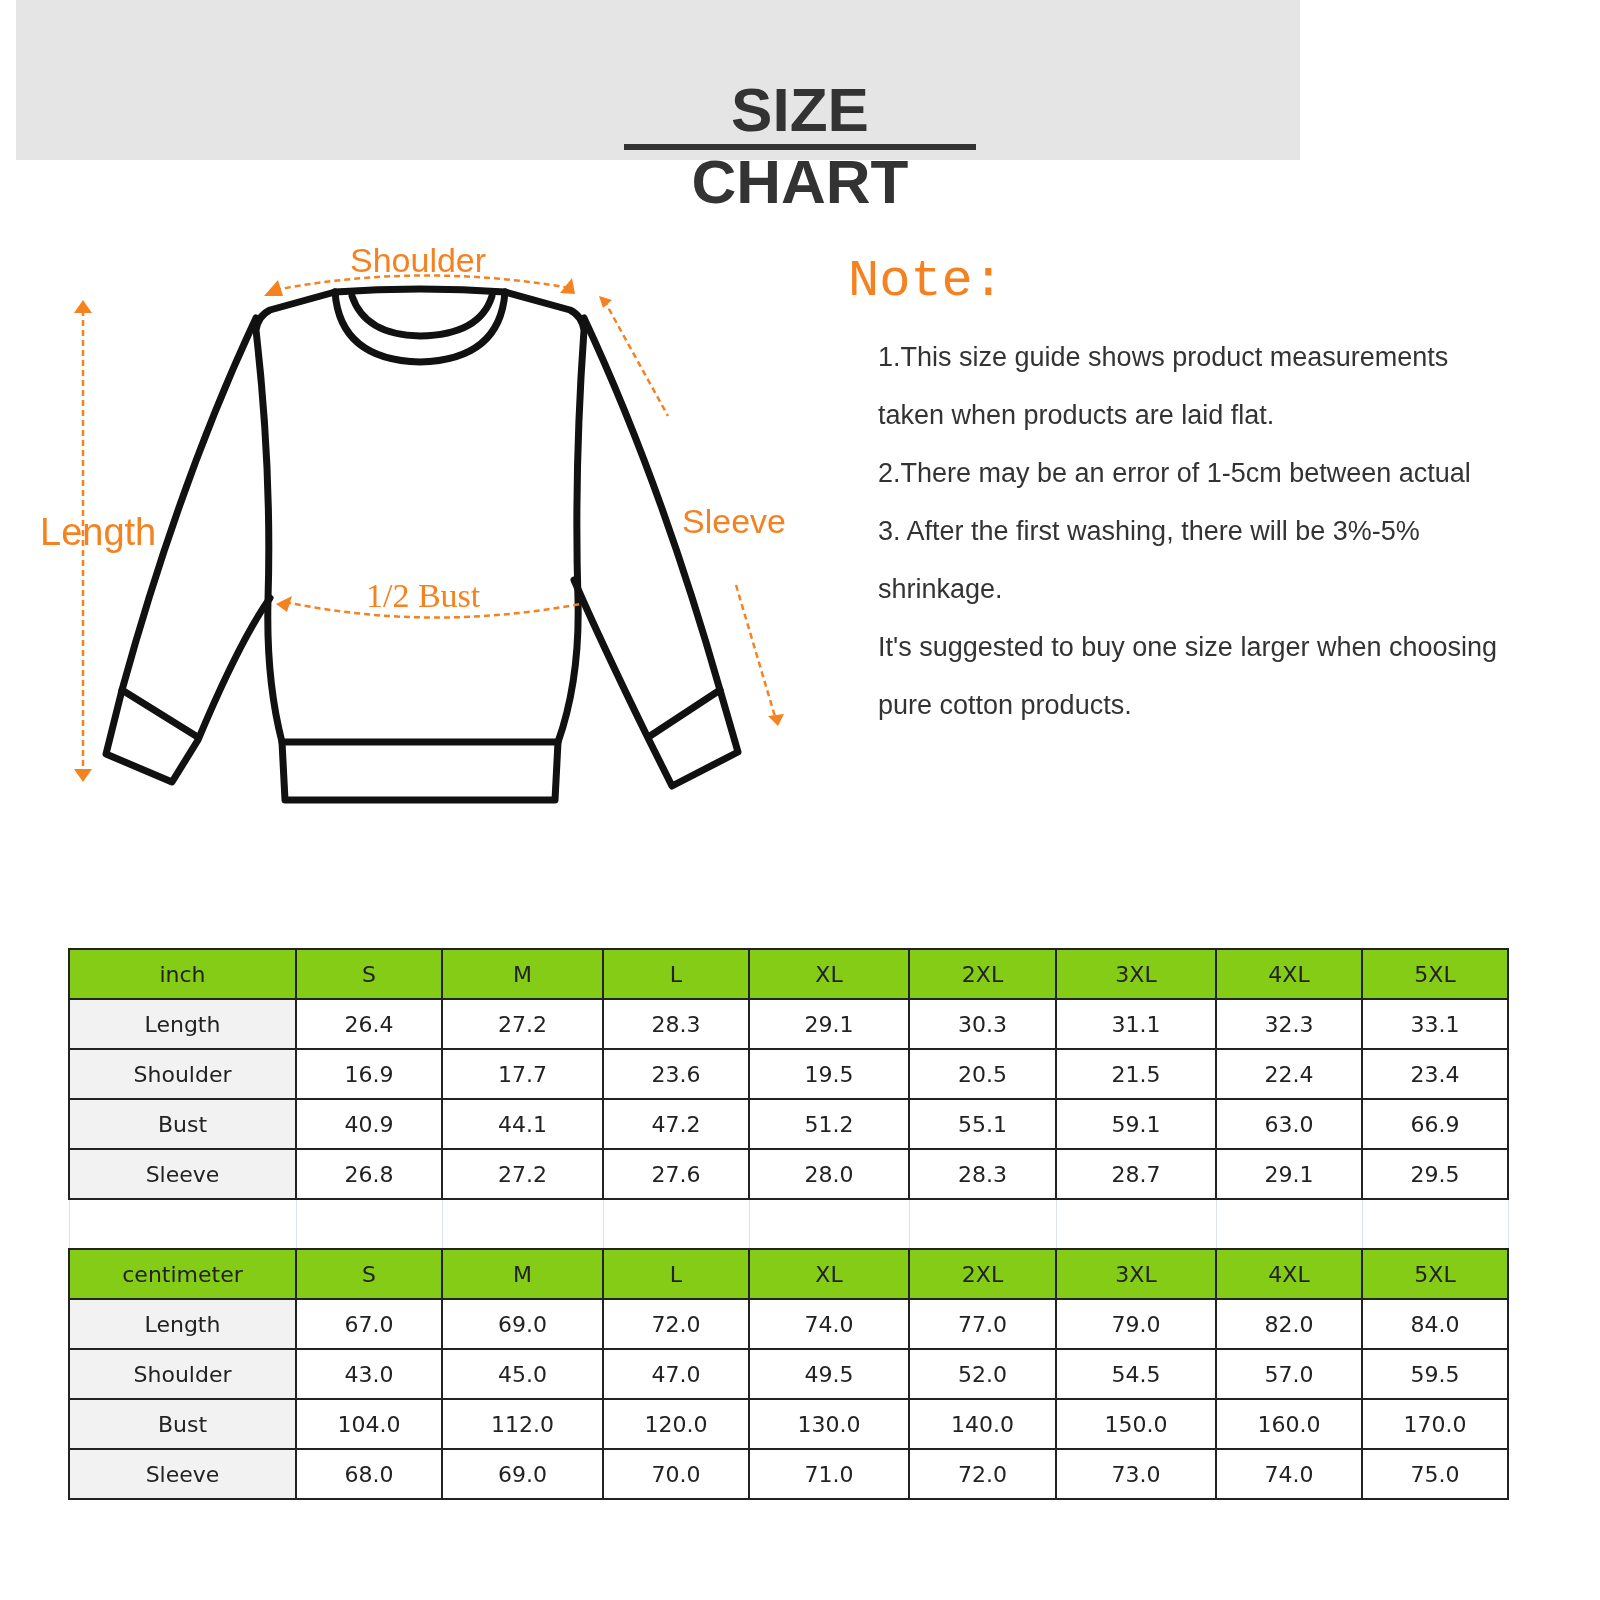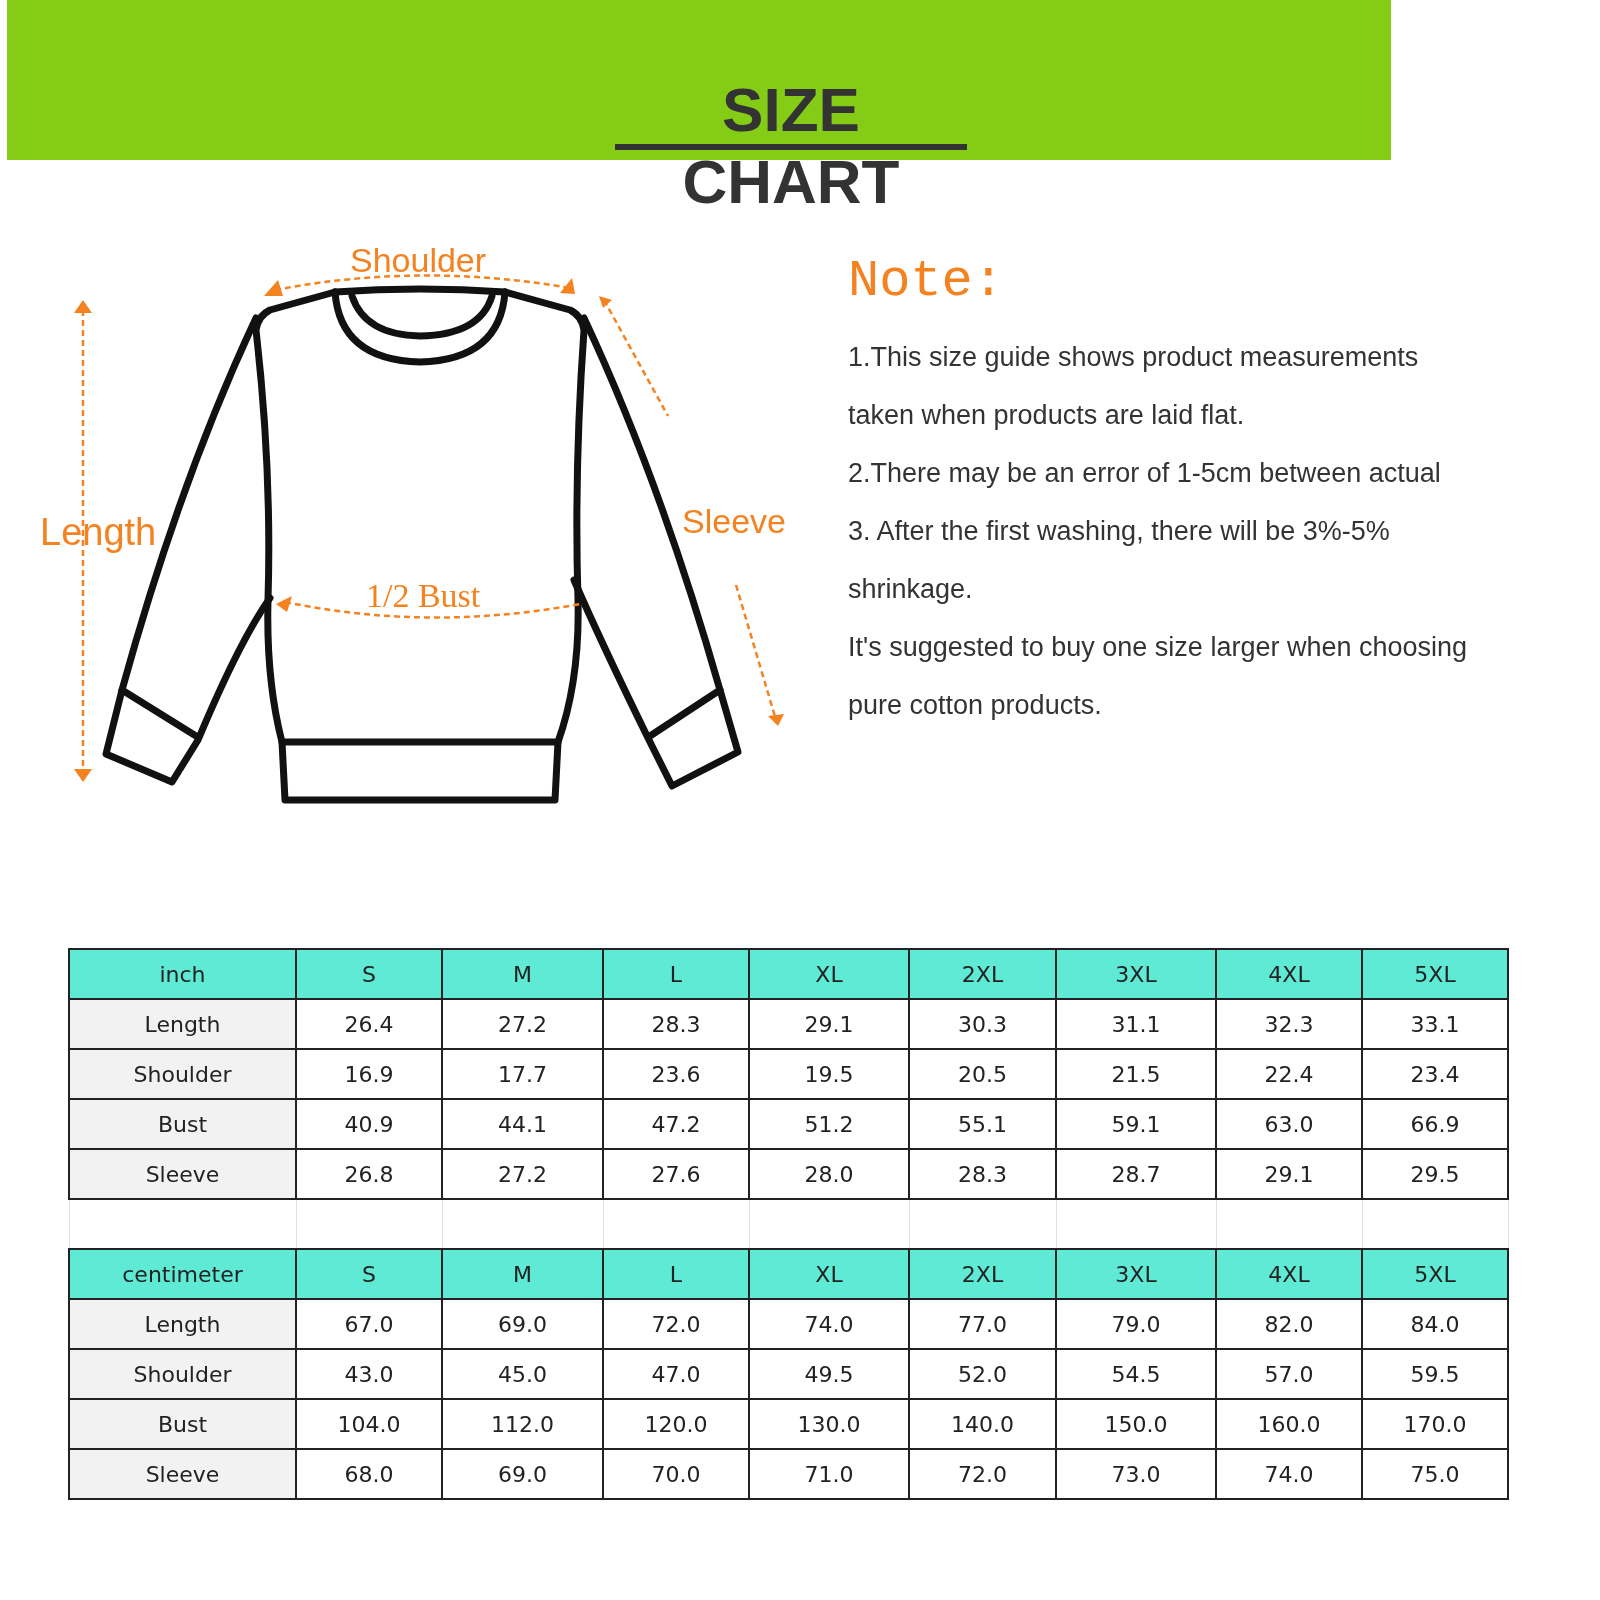--- a/index.html
+++ b/index.html
@@ -1,48 +1,48 @@
 <!DOCTYPE html>
 <html><head>
 <meta charset="utf-8">
 <style>
   html, body { margin: 0; padding: 0; }
   body {
     width: 1600px; height: 1600px; background: #ffffff; position: relative; overflow: hidden;
     font-family: "Liberation Sans", sans-serif; color: #333333;
   }
   .title-wrap {
-    position: absolute; top: 0; left: 7px; width: 1384px; height: 160px; background: #84cc16;
+    position: absolute; top: 0; left: 16px; width: 1284px; height: 160px; background: #e5e5e5;
   }
   .title {
     position: absolute; left: 608px; top: 74px; width: 352px; text-align: center;
     font-size: 62px; font-weight: bold; color: #333333; letter-spacing: 0px; line-height: 72px;
   }
   .title-underline {
     position: absolute; left: 608px; top: 144px; width: 352px; height: 6px; background: #333333;
   }
   .diagram { position: absolute; left: 0; top: 200px; width: 820px; height: 640px; }
   .diagram svg { position: absolute; left: 0; top: 0; }
   .dlabel {
     position: absolute; color: #f58220; font-size: 34px; line-height: 36px; white-space: nowrap;
   }
   .notes { position: absolute; left: 848px; top: 252px; width: 720px; }
   .note-heading {
     color: #f58220; font-size: 52px; line-height: 60px; margin: 0 0 16px 0; font-weight: normal; font-family: Liberation Mono, monospace;
   }
-  .note-line { font-size: 27px; line-height: 58px; color: #333333; white-space: nowrap; }
+  .note-line { font-size: 27px; line-height: 58px; color: #333333; white-space: nowrap; margin-left: 30px; }
 
   .size-table {
     position: absolute; left: 68px; border-collapse: collapse; table-layout: fixed;
   }
   .size-table td {
     border: 2px solid #222222; height: 48px; padding: 0; text-align: center; vertical-align: middle;
     font-family: "DejaVu Sans", sans-serif; font-size: 22px; color: #222222;
   }
-  .size-table td.hdr { background: #5eead4; }
+  .size-table td.hdr { background: #84cc16; }
   .size-table td.label { background: #f2f2f2; }
   .gap-row td { border-top: 2px solid #222; border-bottom: 2px solid #222; border-left: 1px solid #dde3ee; border-right: 1px solid #dde3ee; background: #fff; }
 </style>
 </head>
 <body>
 
 <div class="title-wrap">
   <div class="title">SIZE CHART</div>
   <div class="title-underline"></div>
 </div>

